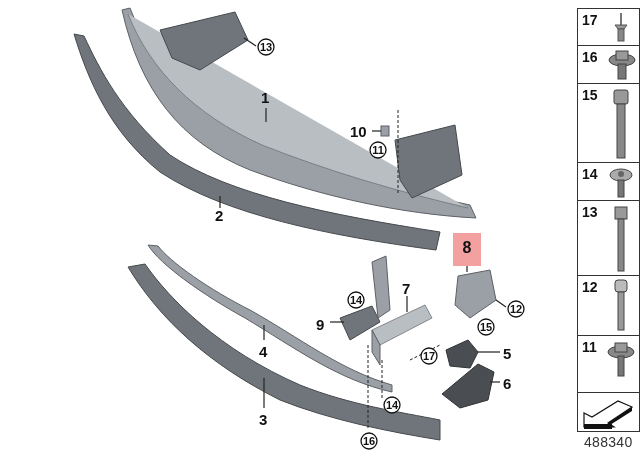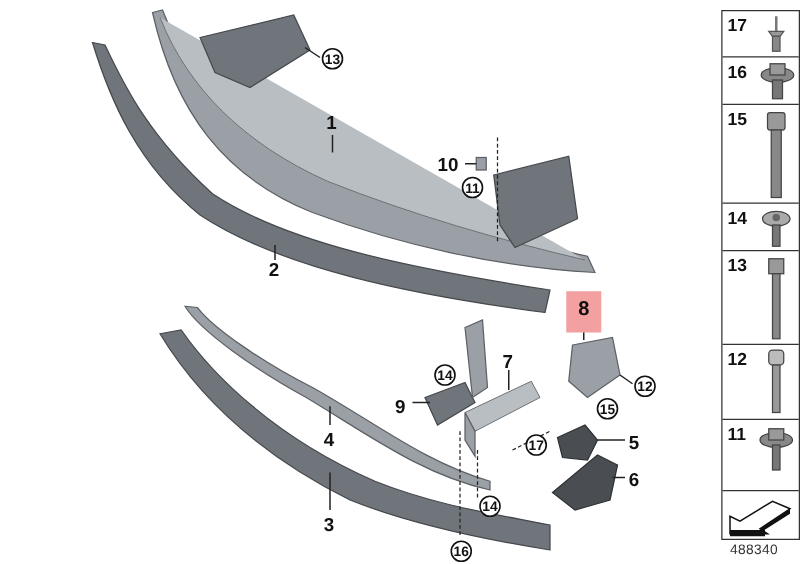--- a/index.html
+++ b/index.html
@@ -10,21 +10,21 @@
   .leader { stroke:#222; stroke-width:1.2; fill:none; }
   .dash { stroke:#222; stroke-width:1; stroke-dasharray:3,2; fill:none; }
   .part-metal { fill:#9aa0a6; stroke:#5d6166; stroke-width:1; }
   .part-dark { fill:#6f757b; stroke:#45494d; stroke-width:1; }
   .part-light { fill:#b9bec3; stroke:#6d7277; stroke-width:0.8; }
   .part-rubber { fill:#4a4e52; stroke:#2f3235; stroke-width:1; }
   #panel { position:absolute; left:577px; top:8px; width:63px; height:424px; border:1px solid #333; box-sizing:border-box; background:#fff; }
   .cell { position:absolute; left:0; width:61px; border-bottom:1px solid #333; box-sizing:border-box; }
   .cell-label { position:absolute; left:4px; top:3px; font-weight:bold; font-size:14px; color:#111; }
   .cell svg { position:absolute; left:0; top:0; }
-  #catalog { position:absolute; left:584px; top:434px; font-size:11px; color:#333; letter-spacing:0.3px; }
+  #catalog { position:absolute; left:584px; top:434px; font-size:14px; color:#333; letter-spacing:0.3px; }
   #hl8 { position:absolute; left:453px; top:233px; width:28px; height:33px; background:#f2a0a0; }
   #hl8 span { position:absolute; left:0; width:28px; top:6px; text-align:center; font-weight:bold; font-size:16px; color:#111; }
 </style>
 </head>
 <body>
 
 <svg id="diagram" viewBox="0 0 644 451" xmlns="http://www.w3.org/2000/svg">
 
   <g>
     <path class="part-metal" d="M122,10 L130,8 C150,60 190,110 260,140 C330,170 400,190 470,205 L476,218 C400,214 320,196 250,170 C180,142 140,90 122,10 Z"></path>

